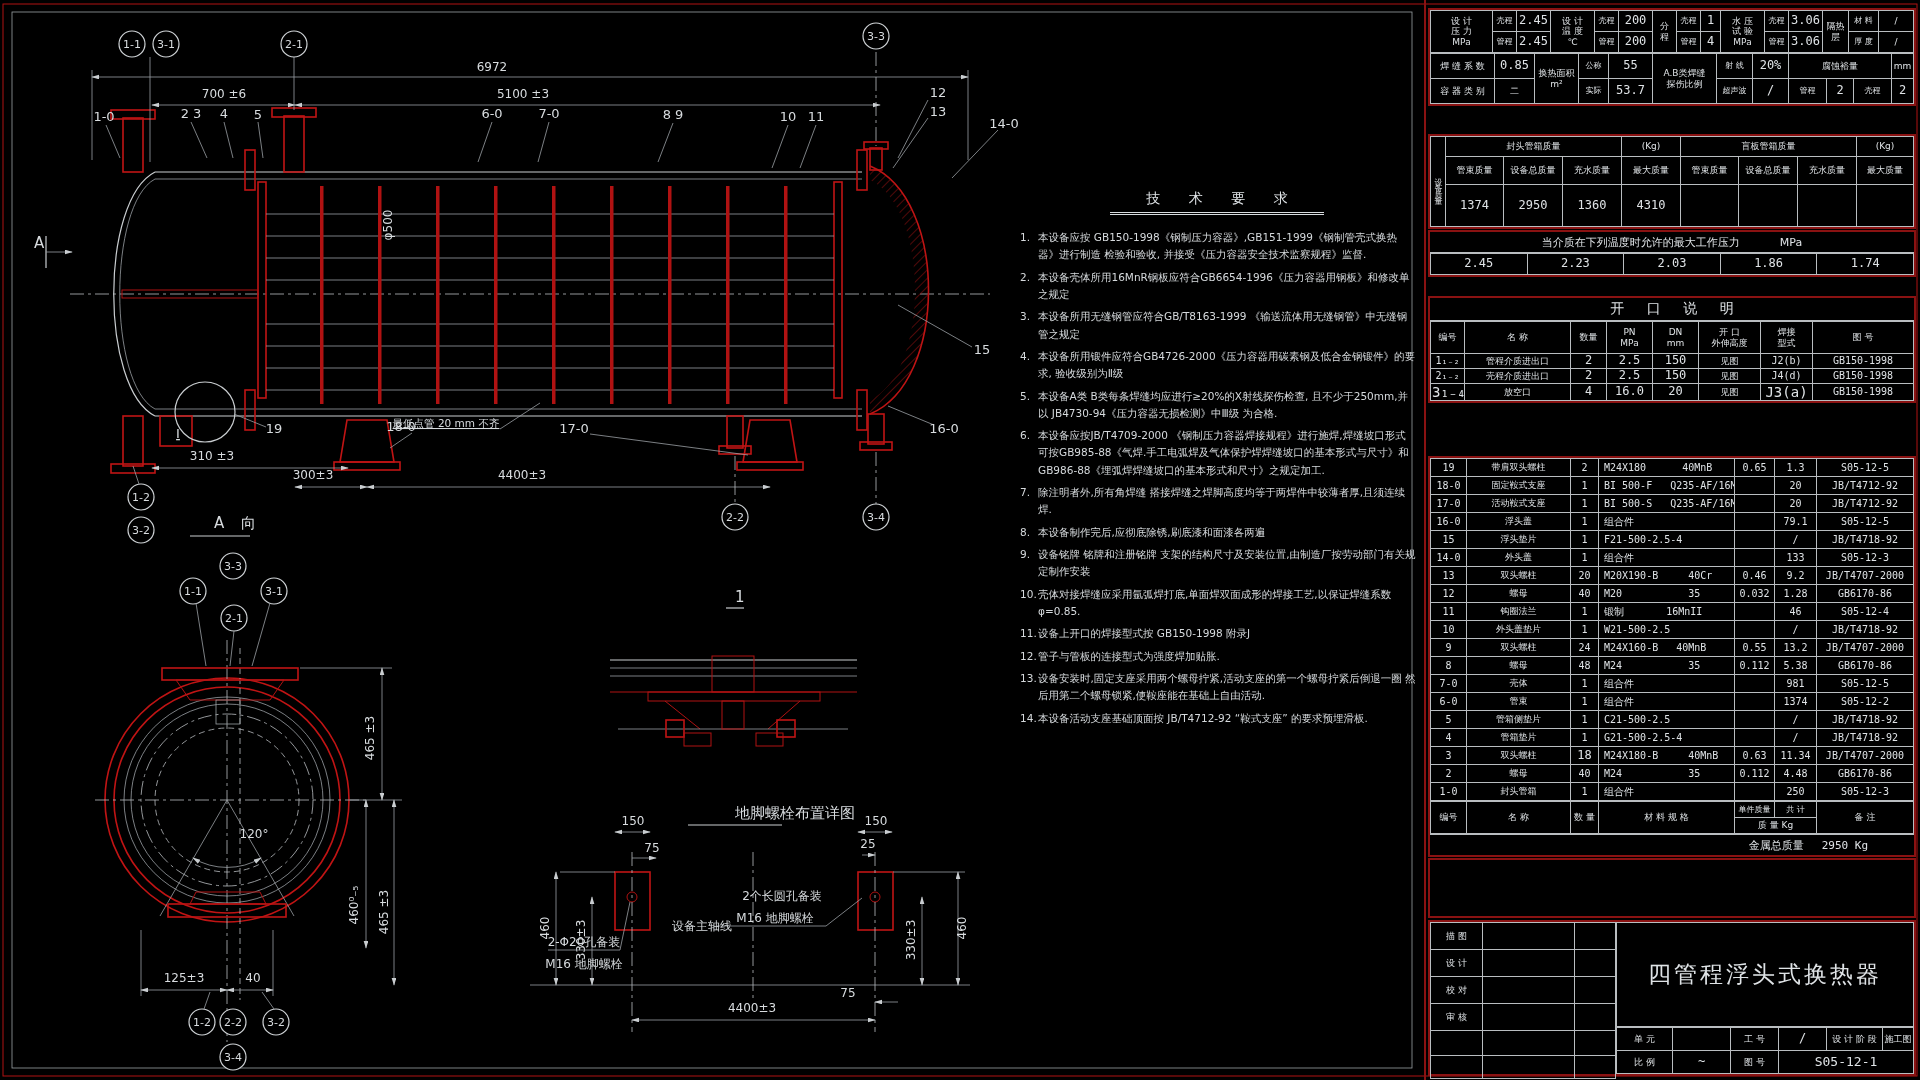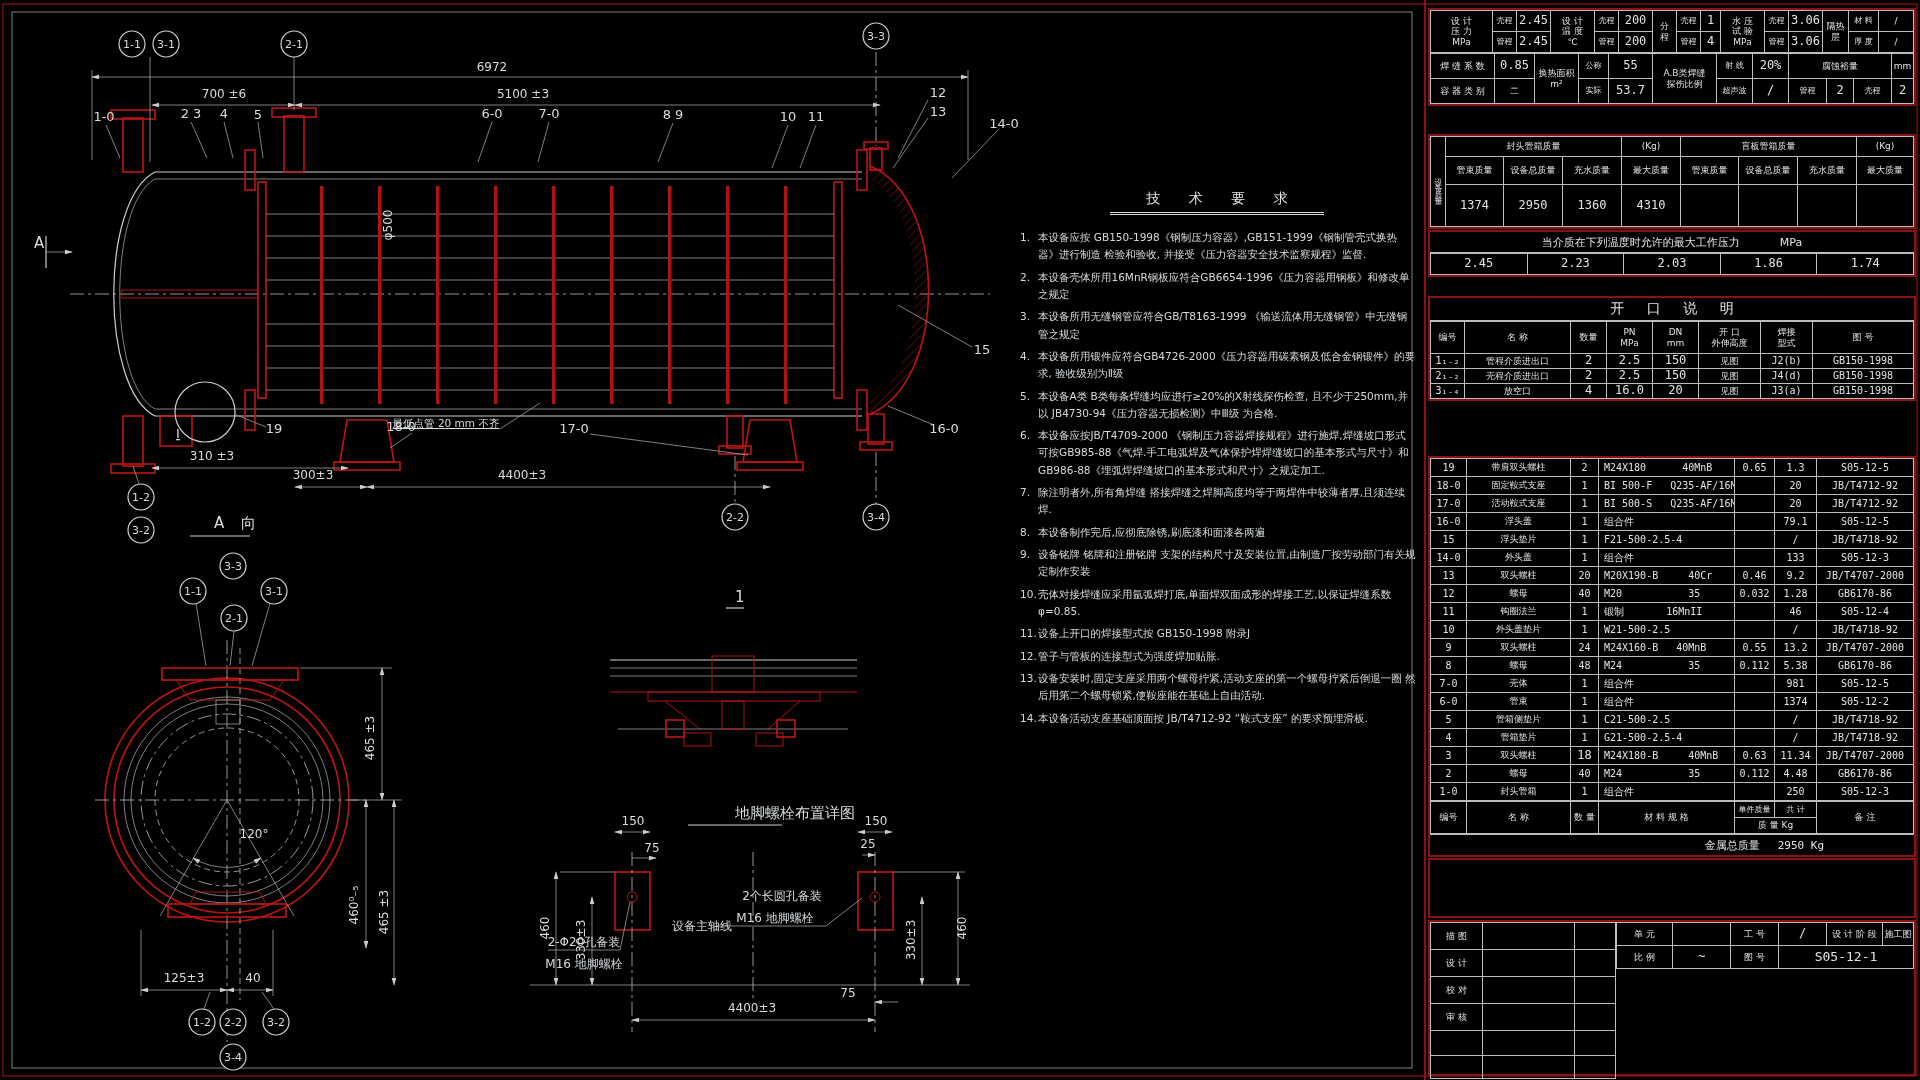--- a/index.html
+++ b/index.html
@@ -617,27 +617,27 @@
             <td>壳程介质进出口</td>
             <td class="v">2</td>
             <td class="v">2.5</td>
             <td class="v">150</td>
             <td>见图</td>
             <td class="v" style="font-size:10px">J4(d)</td>
             <td class="v" style="font-size:10px">GB150-1998</td>
           </tr>
 
           <tr style="height:15px">
-            <td class="v" style="font-size:10px">3₁₋₄</td>
+            <td class="v" style="font-size:14px">3₁₋₄</td>
             <td>放空口</td>
             <td class="v">4</td>
             <td class="v">16.0</td>
             <td class="v">20</td>
             <td>见图</td>
-            <td class="v" style="font-size:10px">J3(a)</td>
+            <td class="v" style="font-size:14px">J3(a)</td>
             <td class="v" style="font-size:10px">GB150-1998</td>
           </tr>
         </tbody>
     </table>
   </div>
 
   <div class="pbox" style="top:456px;">
     <table>
       <colgroup>
             <col style="width:36px">
@@ -859,21 +859,21 @@
         <td rowspan="2">材     料     规     格</td>
         <td class="sm">单件质量</td>
         <td class="sm">共  计</td>
         <td rowspan="2">备       注</td>
       </tr>
       <tr style="height:16px">
         <td colspan="2">质   量 Kg</td>
       </tr>
     </tbody>
         </table>
-    <div style="height:20px;display:flex;align-items:center;justify-content:flex-end;padding-right:90px;gap:18px;font-size:11px;border-top:1px solid #b9bdc0;">
+    <div style="height:20px;display:flex;align-items:center;justify-content:flex-end;padding-right:46px;gap:18px;font-size:11px;border-top:1px solid #b9bdc0;">
       <span>金属总质量</span>
       <span class="v" style="font-family:'DejaVu Sans Mono',monospace">2950 Kg</span>
     </div>
   </div>
 
   <div class="pbox" style="top:858px;height:60px;"></div>
 
   <div class="pbox" style="top:920px;height:156px;display:flex;">
     <table style="width:186px;flex:none;">
       <colgroup>
@@ -908,20 +908,21 @@
               <td></td>
             </tr>
       <tr style="height:23px">
               <td></td>
               <td></td>
               <td></td>
             </tr>
     </tbody>
         </table>
     <div style="flex:1;display:flex;flex-direction:column;">
+      <div style="height:110px;border:1px solid #b9bdc0;display:flex;align-items:center;justify-content:center;font-size:23px;letter-spacing:3px;">四管程浮头式换热器</div>
       <table>
         <colgroup>
               <col style="width:56px">
               <col style="width:58px">
               <col style="width:48px">
               <col style="width:48px">
               <col style="width:56px">
               <col>
             </colgroup>
         <tbody>

